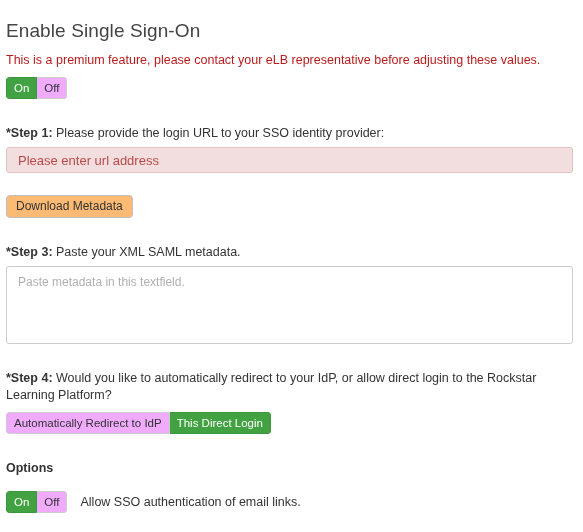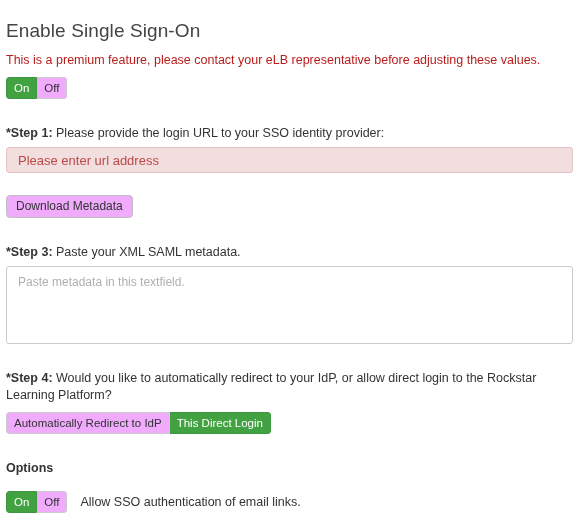--- a/index.html
+++ b/index.html
@@ -143,21 +143,21 @@
     color: #b0b0b0;
     opacity: 1;
   }
 
   
   .download-btn {
     font-family: "Liberation Sans", sans-serif;
     font-size: 12px;
     line-height: 15px;
     padding: 3px 9px;
-    background: #f0abfc;
+    background: #fdba74;
     color: #333333;
     border: 1px solid #bfbfbf;
     border-radius: 4px;
     cursor: pointer;
   }
 
   
   .options-heading {
     font-size: 12.5px;
     font-weight: bold;

